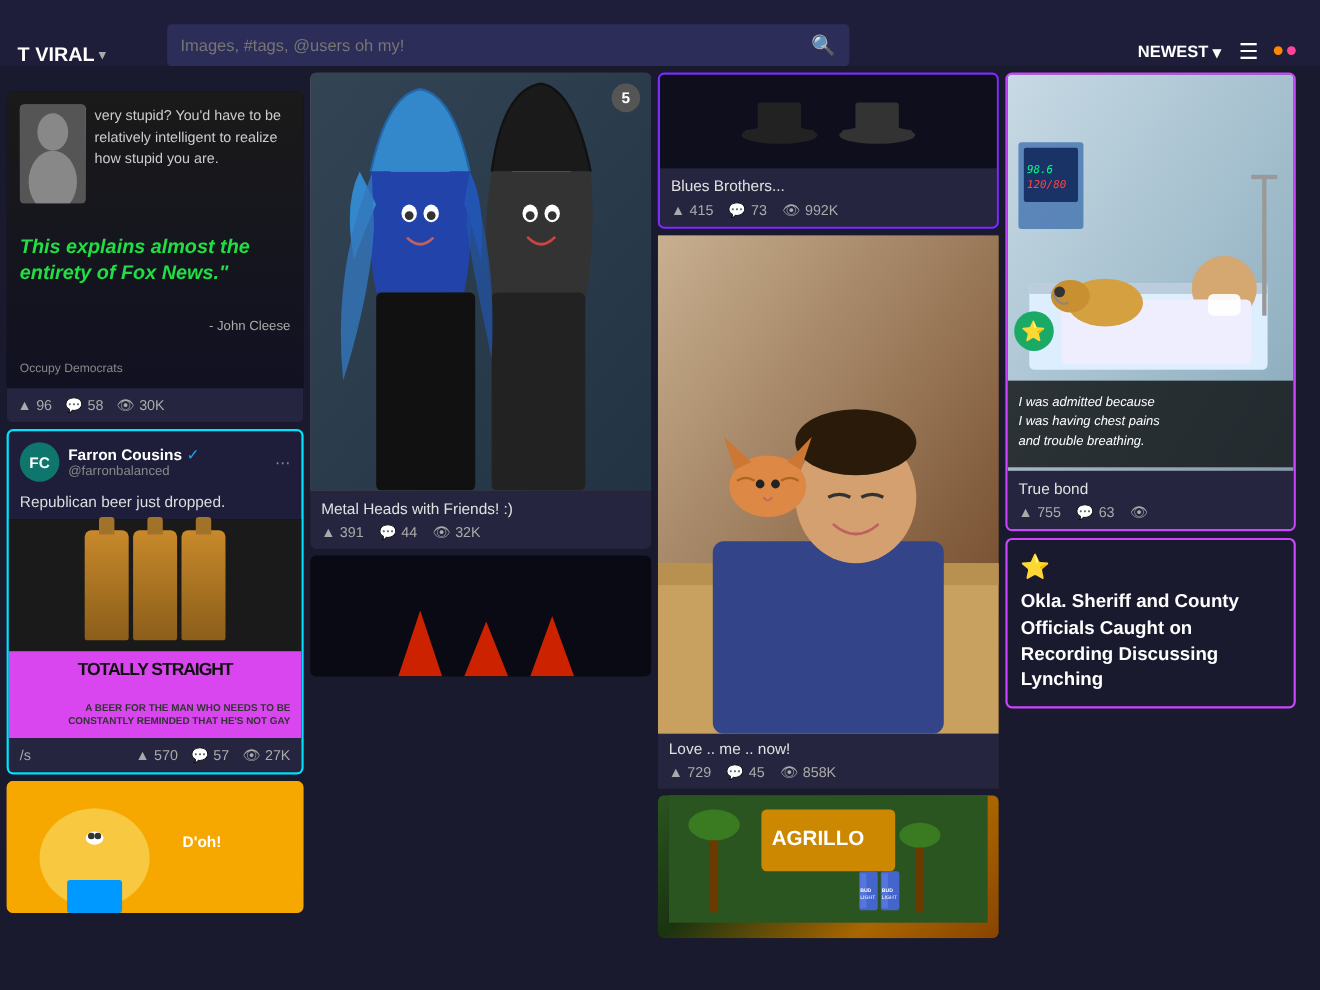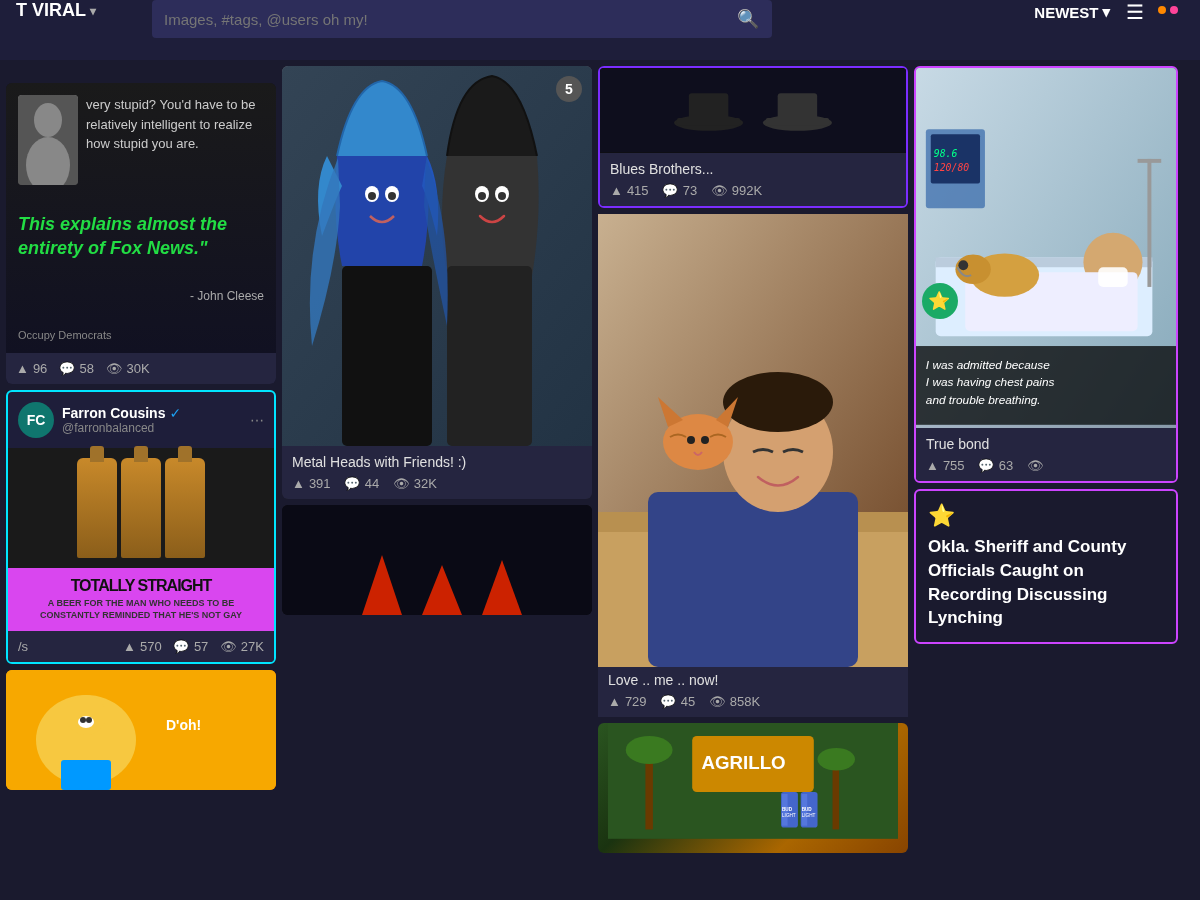--- a/index.html
+++ b/index.html
@@ -9,21 +9,21 @@
       overflow: hidden;
       width: 1200px;
       height: 900px;
     }
 
     
     .header {
       background-color: #1e1e3a;
       height: 60px;
       display: flex;
-      align-items: flex-start;
+      align-items: flex-end;
       padding: 0 16px;
       gap: 16px;
       position: relative;
       z-index: 10;
     }
 
     .header-logo {
       color: white;
       font-weight: bold;
       font-size: 18px;
@@ -515,32 +515,33 @@
           <div>
             <div style="display:flex; align-items:center; gap:4px;">
               <span class="tweet-name">Farron Cousins</span>
               <span class="verified">✓</span>
             </div>
             <div class="tweet-handle">@farronbalanced</div>
           </div>
         </div>
         <div class="three-dots">⋯</div>
       </div>
+      <div class="tweet-body">Republican beer just dropped.</div>
 
       <div style="background:#111; padding:0;">
         <div style="display:flex; justify-content:center; align-items:center; background:#1a1a1a; padding:10px 0;">
           <div class="beer-bottles">
             <div class="beer-bottle"></div>
             <div class="beer-bottle"></div>
             <div class="beer-bottle"></div>
           </div>
         </div>
         <div style="background:#d946ef; padding:10px; text-align:center;">
           <div style="font-size:16px; font-weight:900; color:#111; letter-spacing:-1px; line-height:1;">TOTALLY STRAIGHT</div>
-          <div style="font-size:9px; color:#333; margin-top:4px; line-height:1.3; font-weight:bold;">A BEER FOR THE MAN WHO NEEDS TO BE CONSTANTLY REMINDED THAT HE'S NOT GAY</div>
+          <div style="font-size:9px; color:#333; margin-top:20px; line-height:1.3; font-weight:bold;text-align:right;">A BEER FOR THE MAN WHO NEEDS TO BE CONSTANTLY REMINDED THAT HE'S NOT GAY</div>
         </div>
       </div>
 
       <div class="card-stats-row">
         <span style="color:#aaa; font-size:13px;">/s</span>
         <span style="flex:1"></span>
         <span class="stat">
           <span>▲</span>
           <span>570</span>
         </span>

